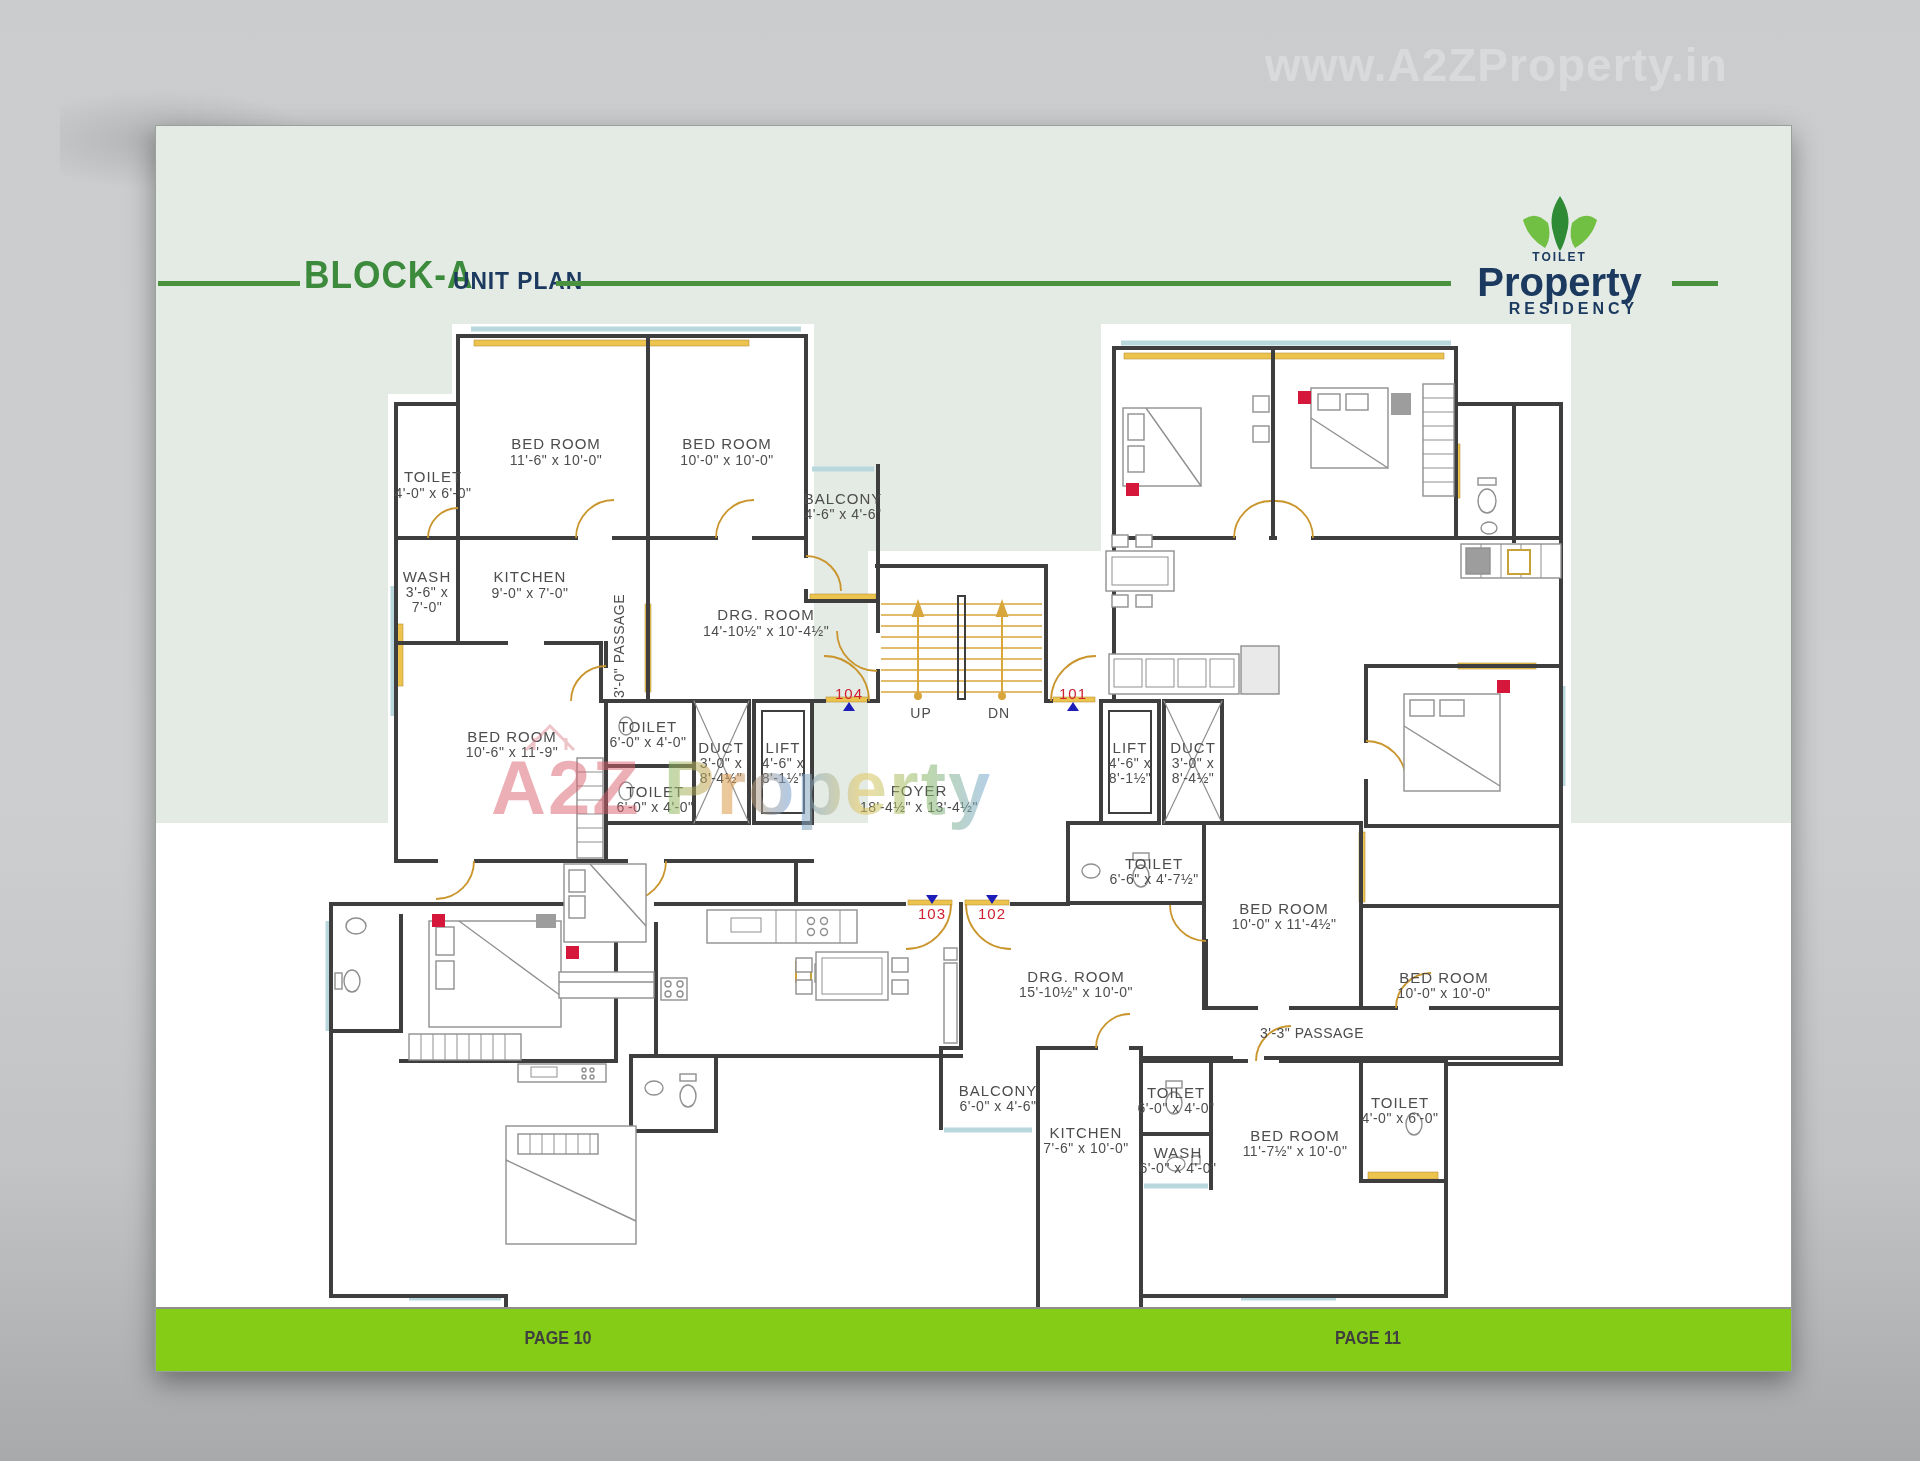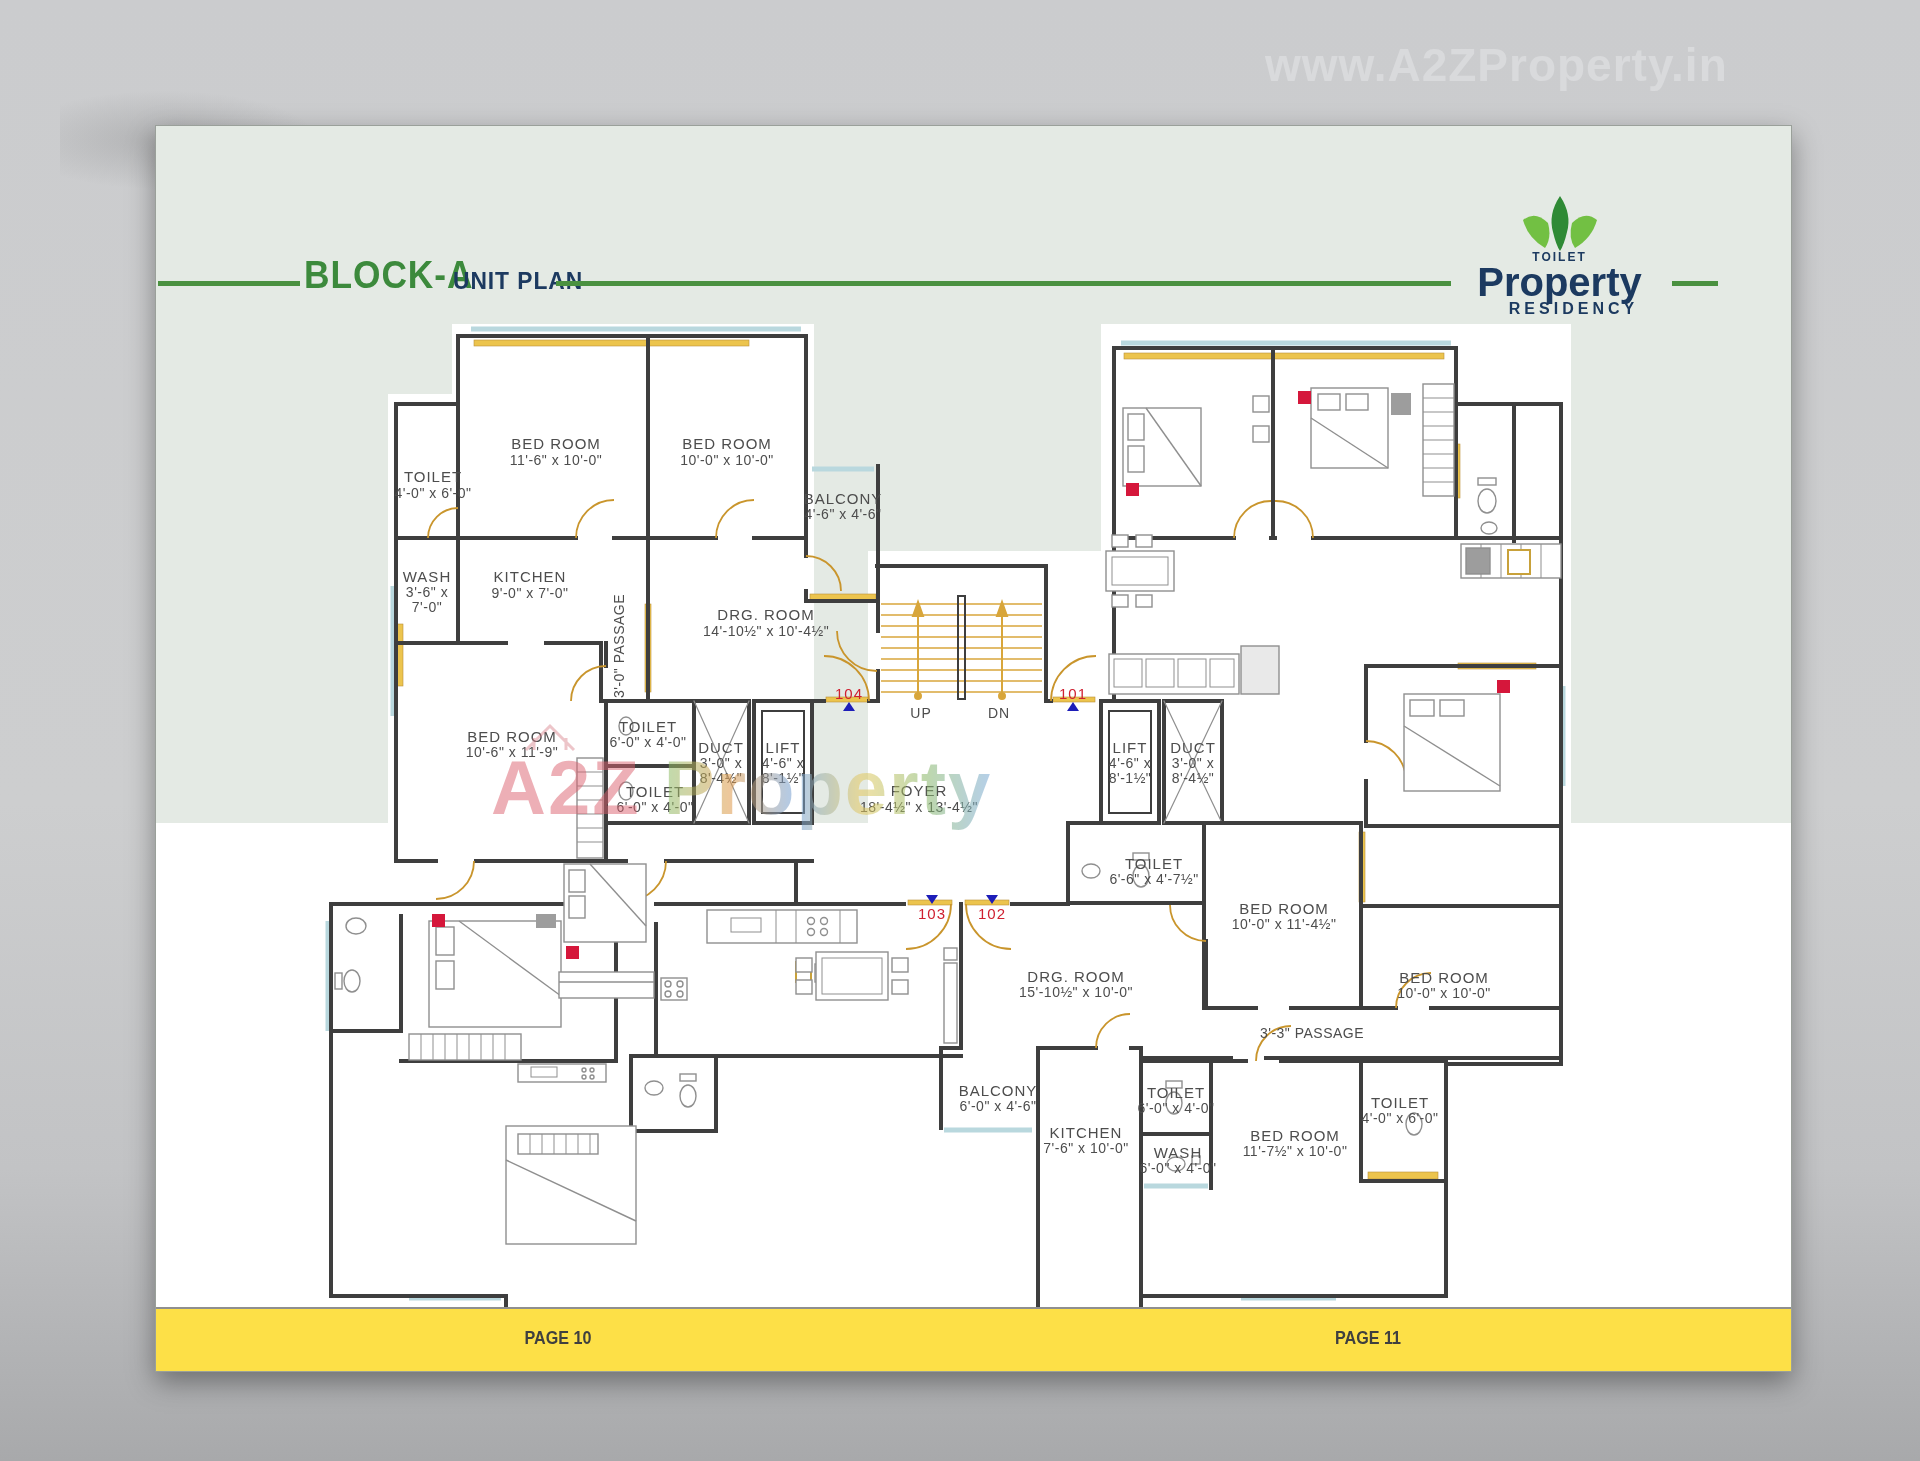--- a/index.html
+++ b/index.html
@@ -30,21 +30,21 @@
   .logo .name{font-size:40px;font-weight:bold;line-height:36px;letter-spacing:0;}
   .logo .sub{font-size:16px;font-weight:bold;letter-spacing:4px;margin-left:28px;}
   
   .brand-wm{position:absolute;left:335px;top:618px;font-size:76px;font-weight:bold;
     letter-spacing:2px;white-space:nowrap;}
   .brand-wm .a2z{color:rgba(220,95,110,.5);}
   .brand-wm .prop{background:linear-gradient(90deg,#8bbf6a,#e09b4a,#6f9fd8,#e5c95f,#89b86a,#7aa9d9);
     -webkit-background-clip:text;background-clip:text;color:transparent;opacity:.55;}
   .wm-house{position:absolute;left:368px;top:596px;width:52px;height:30px;opacity:.45;}
   
-  .footer{position:absolute;left:0;bottom:0;width:1635px;height:62px;background:#fde047;
+  .footer{position:absolute;left:0;bottom:0;width:1635px;height:62px;background:#84cc16;
     border-top:2px solid #8f8f8f;}
   .pageno{position:absolute;top:18px;font-size:19px;font-weight:bold;color:#3f3f3f;
     letter-spacing:0;transform:translateX(-50%) scaleX(.85);}
   .pg-left{left:402px;}
   .pg-right{left:1212px;}
   
   text{font-family:"Liberation Sans","DejaVu Sans",sans-serif;fill:#4d4d4d;}
   .rname{font-size:15px;letter-spacing:1px;}
   .rdims{font-size:14px;letter-spacing:.5px;}
   .mk{font-size:15px;fill:#cf2030;letter-spacing:1px;}

